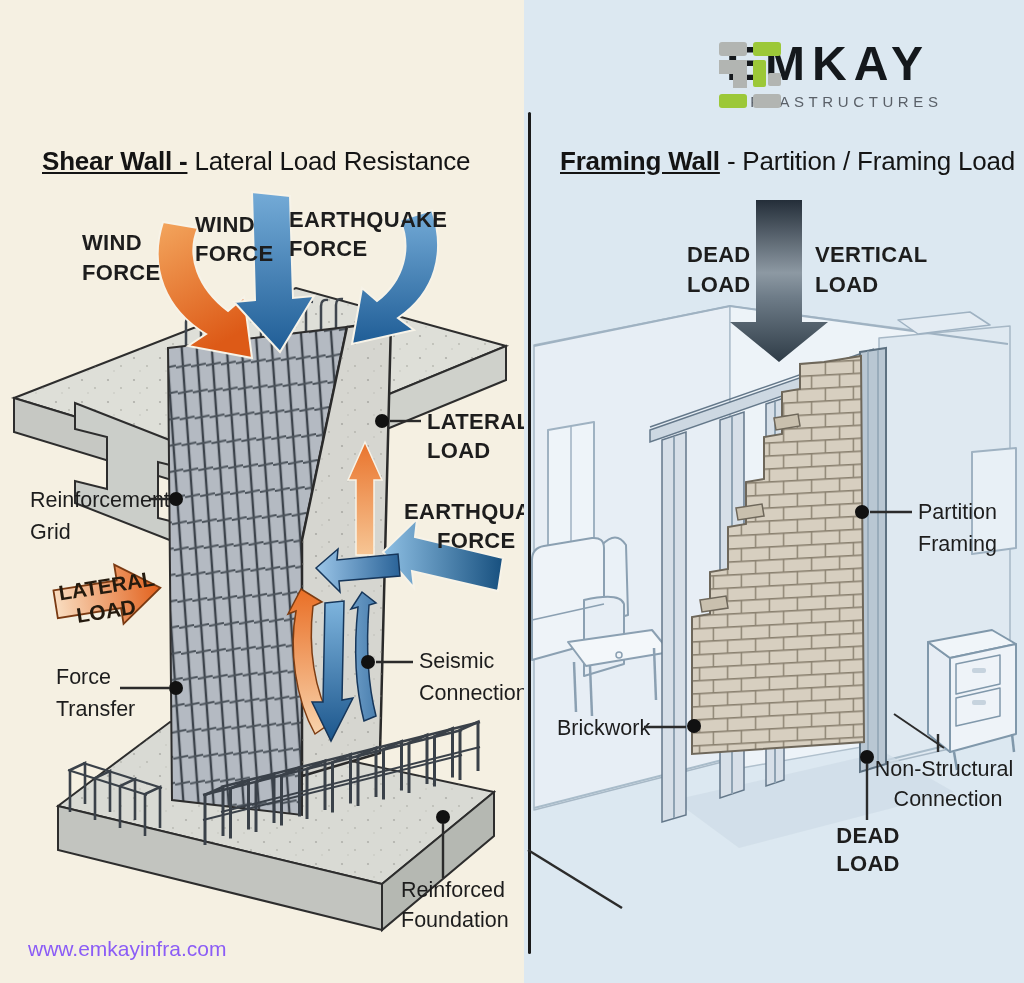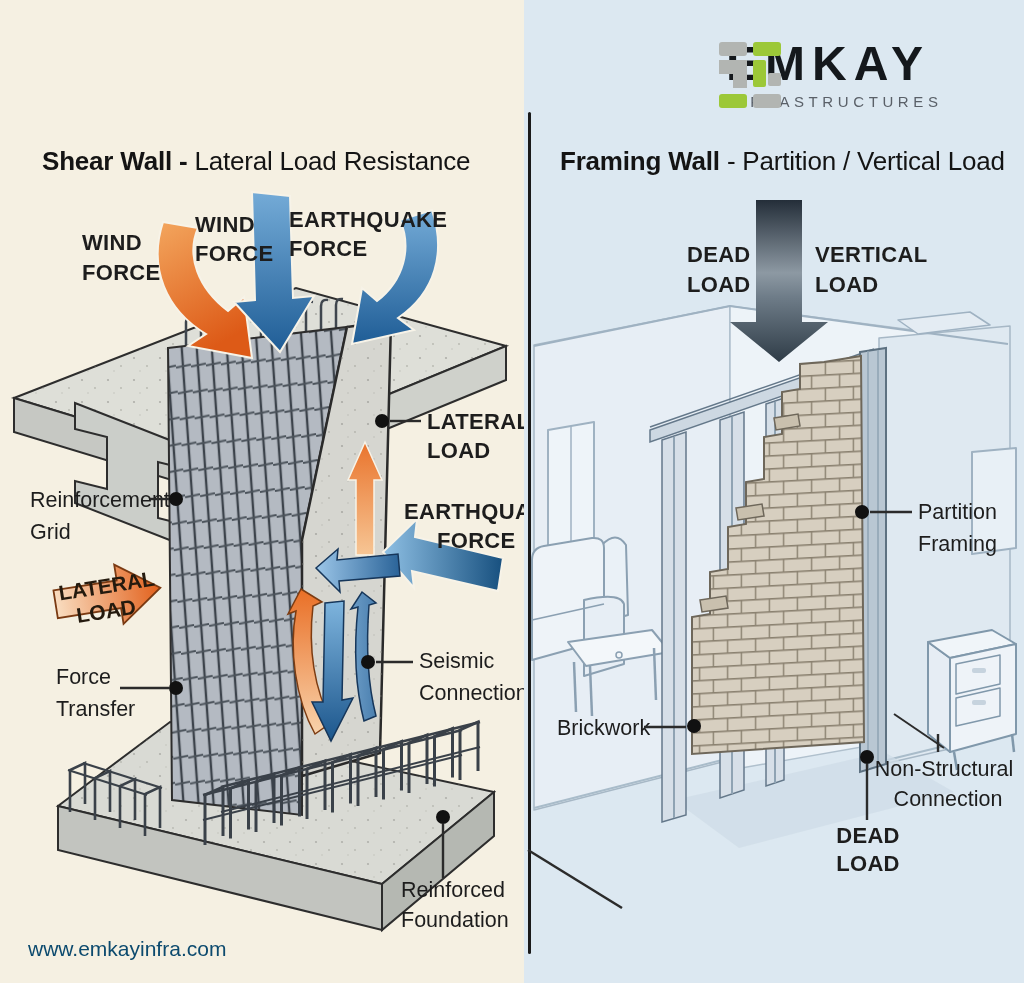--- a/index.html
+++ b/index.html
@@ -5,27 +5,27 @@
   html,body{margin:0;padding:0;}
   body{width:1024px;height:983px;position:relative;overflow:hidden;
        font-family:"Liberation Sans","DejaVu Sans",sans-serif;background:#f5f0e2;}
   .panel{position:absolute;top:0;height:983px;}
   #panel-left{left:0;width:524px;background:#f5f0e2;}
   #panel-right{left:524px;width:500px;background:#dce8f1;}
   #divider{position:absolute;left:528px;top:112px;width:3px;height:842px;background:#1a1a1a;border-radius:2px;}
   .title{position:absolute;top:146px;font-size:26px;color:#141414;white-space:nowrap;letter-spacing:-0.2px;}
   #title-left{left:42px;}
   #title-right{left:560px;}
-  .title .b{font-weight:bold;}
+  .title .b{font-weight:bold;text-decoration:underline;}
   .title .r{font-weight:normal;margin-left:7px;}
   #logo{position:absolute;left:716px;top:38px;display:flex;align-items:flex-start;}
   #logo-text{margin-left:10px;}
   #logo-name{font-size:48px;font-weight:bold;letter-spacing:7px;color:#14181c;line-height:52px;}
   #logo-sub{font-size:15px;letter-spacing:4.6px;color:#5a6068;margin-top:3px;}
-  #website{position:absolute;left:28px;top:937px;font-size:21px;color:#0c4a6e;}
+  #website{position:absolute;left:28px;top:937px;font-size:21px;color:#8b5cf6;}
   svg{position:absolute;top:0;}
   #svg-left{left:0;}
   #svg-right{left:524px;}
   text{font-family:"Liberation Sans","DejaVu Sans",sans-serif;fill:#1d1d1d;}
   .t-reg{font-size:21.5px;}
   .t-bold{font-size:22px;font-weight:bold;letter-spacing:0.3px;}
   .t-arrow{font-size:21px;font-weight:bold;fill:#241a0e;}
   .lead{stroke:#2b2b2b;stroke-width:2.4;}
 </style>
 </head>
@@ -326,21 +326,21 @@
     <line class="lead" x1="343" y1="764" x2="343" y2="820"></line>
     <text class="t-bold" x="344" y="843" text-anchor="middle">DEAD</text>
     <text class="t-bold" x="344" y="871" text-anchor="middle">LOAD</text>
   </g>
 </svg>
 
 <div class="title" id="title-left">
   <span class="b">Shear Wall -</span><span class="r">Lateral Load Resistance</span>
 </div>
 <div class="title" id="title-right">
-  <span class="b">Framing Wall</span><span class="r">- Partition / Vertical Load</span>
+  <span class="b">Framing Wall</span><span class="r">- Partition / Framing Load</span>
 </div>
 
 <div id="logo">
   <svg width="68" height="74" viewBox="0 0 66 74">
     <rect x="2" y="4" width="28" height="14" rx="3" fill="#b2b5b2"></rect>
     <rect x="36" y="4" width="28" height="14" rx="3" fill="#9cc838"></rect>
     <path d="M2,22 h28 v28 h-14 v-14 h-14 Z" fill="#b2b5b2"></path>
     <rect x="36" y="22" width="13" height="27" rx="2" fill="#9cc838"></rect>
     <rect x="51" y="35" width="13" height="13" rx="2" fill="#b2b5b2"></rect>
     <rect x="2" y="56" width="28" height="14" rx="3" fill="#9cc838"></rect>

